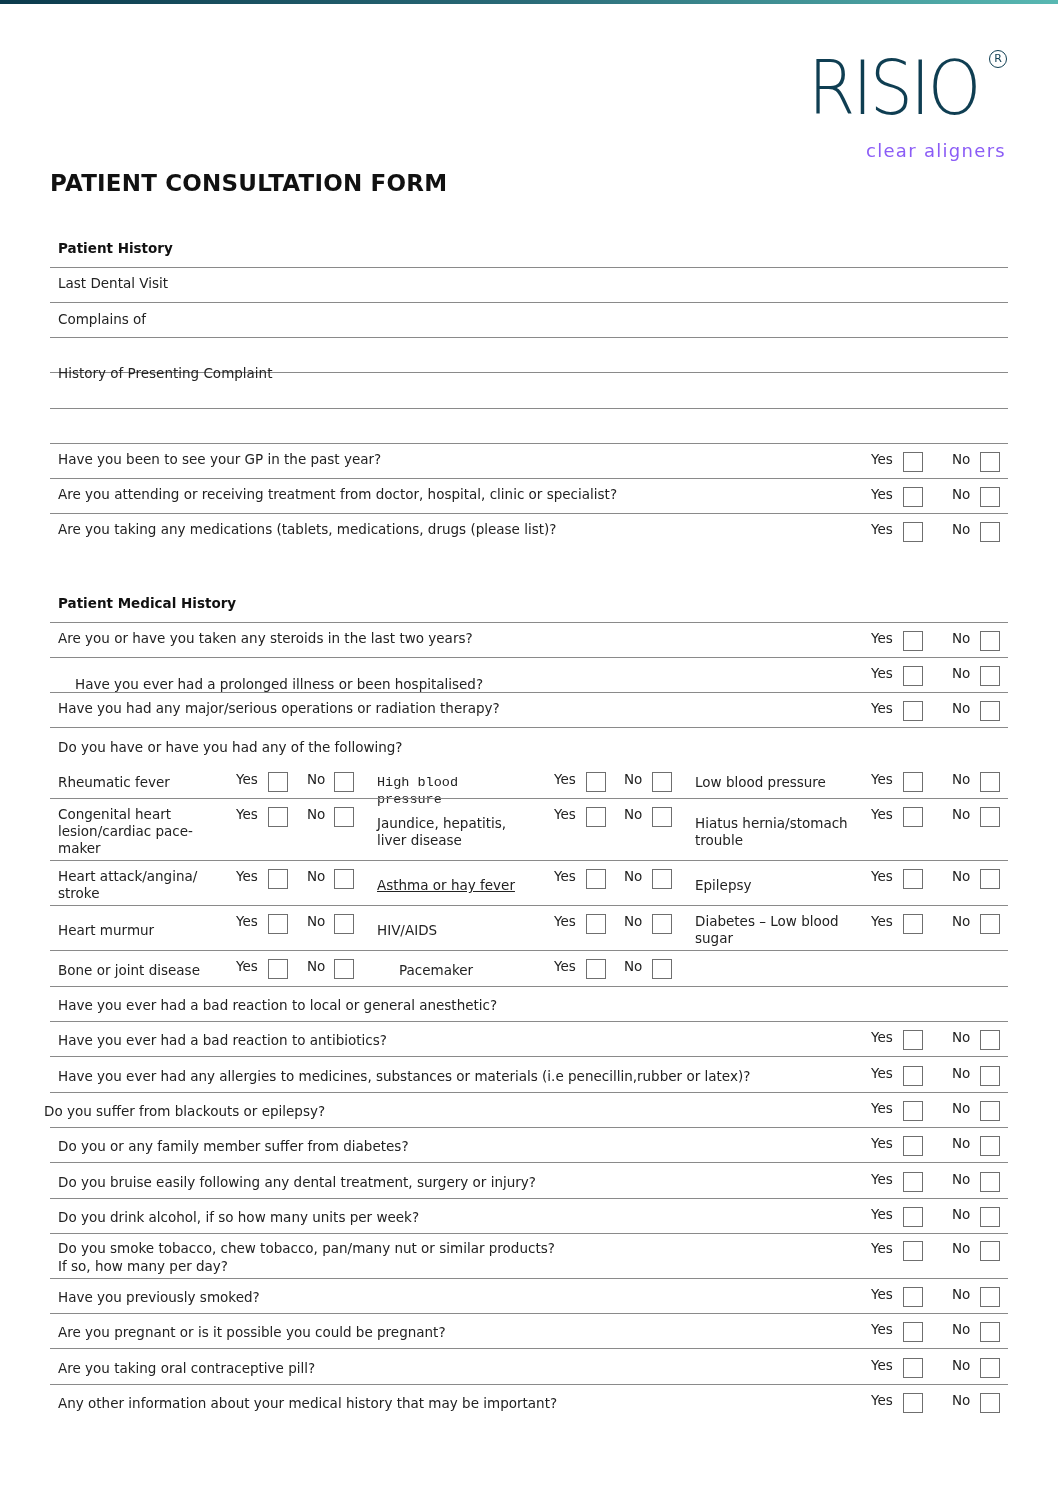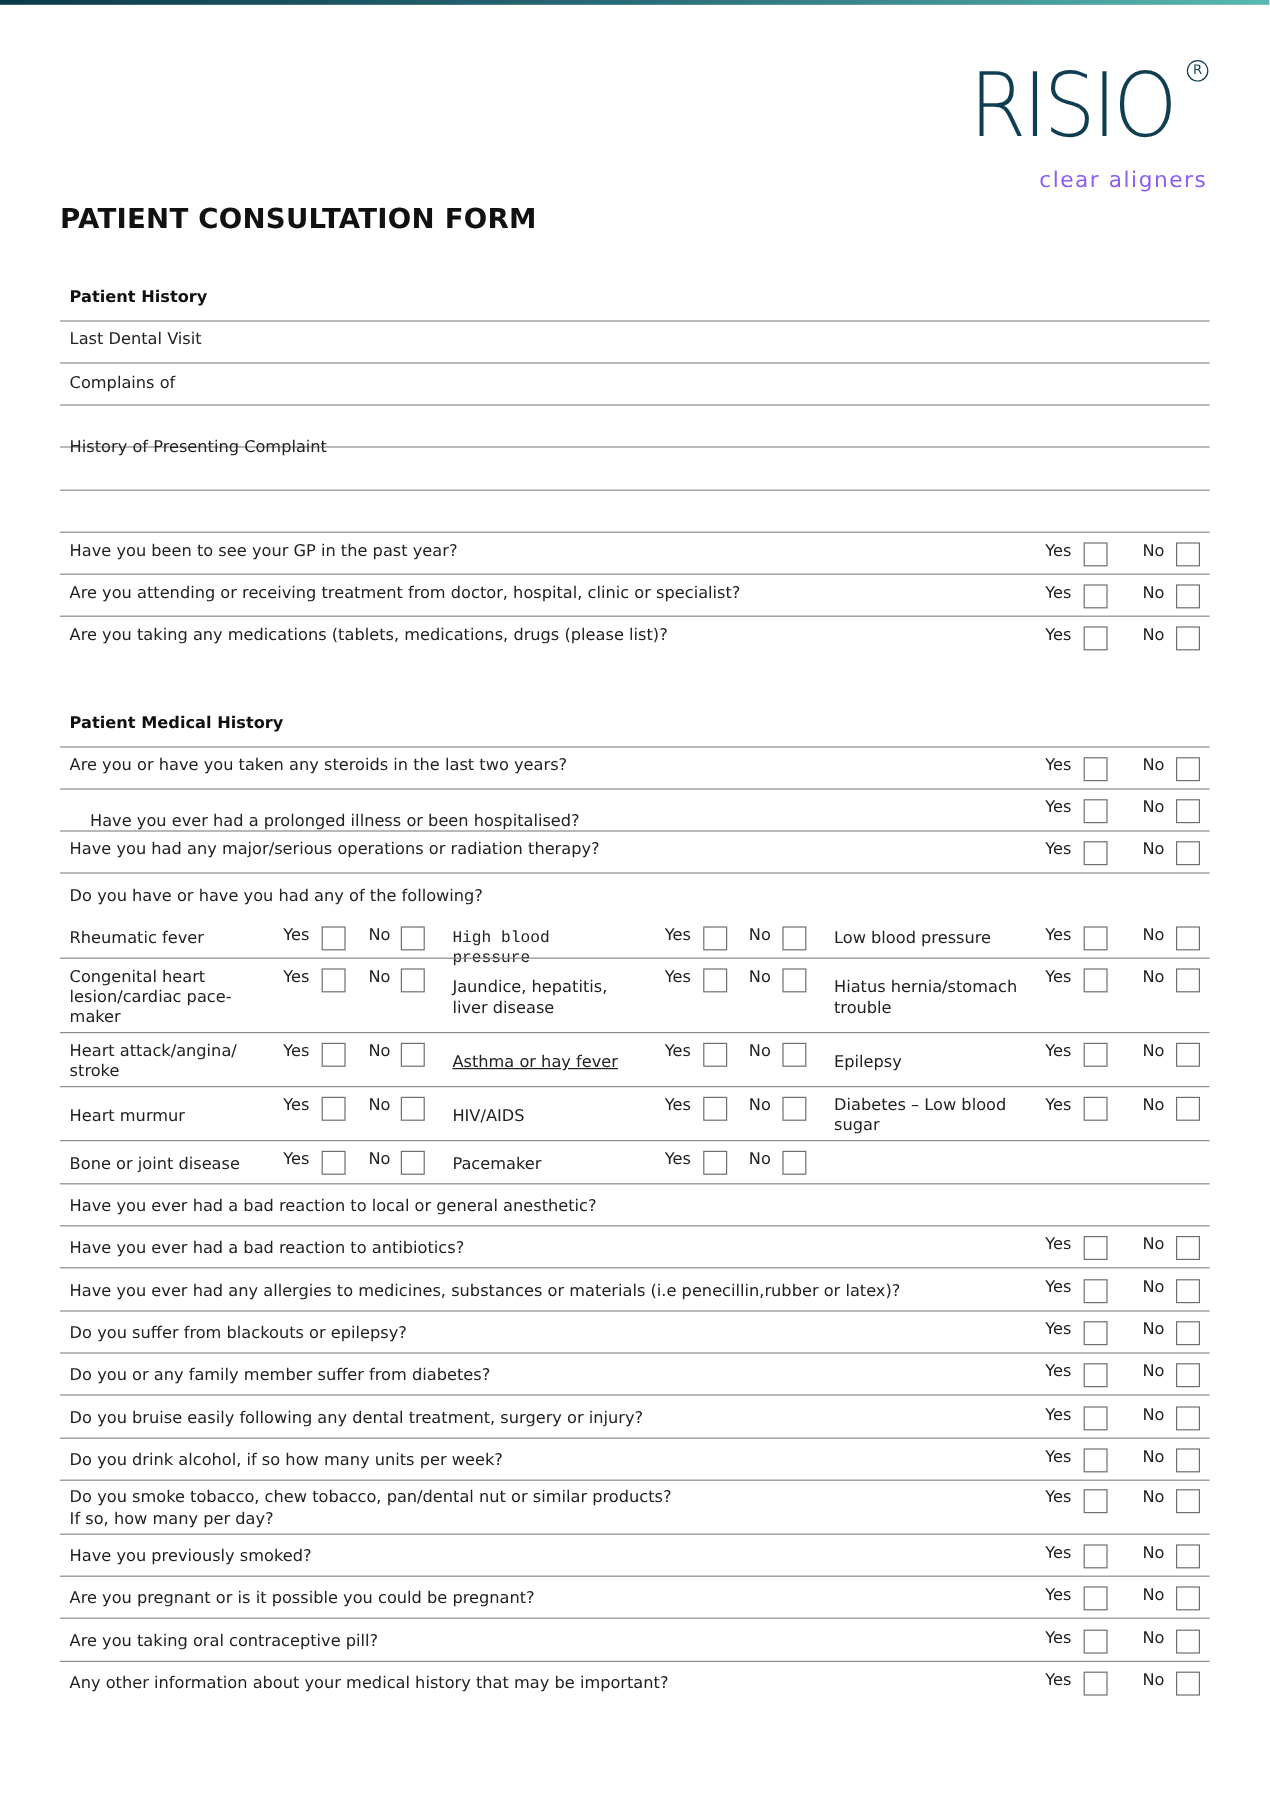--- a/index.html
+++ b/index.html
@@ -145,41 +145,41 @@
     <div class="yn" style="left:871px;top:913px">Yes</div>
     <div class="box" style="left:903px;top:914px"></div>
     <div class="yn" style="left:952px;top:913px">No</div>
     <div class="box" style="left:980px;top:914px"></div>
     <div class="line" style="top:950px"></div>
     <div class="label" style="left:58px;top:962px;width:150px;">Bone or joint disease</div>
     <div class="yn" style="left:236px;top:958px">Yes</div>
     <div class="box" style="left:268px;top:959px"></div>
     <div class="yn" style="left:307px;top:958px">No</div>
     <div class="box" style="left:334px;top:959px"></div>
-    <div class="label" style="left:377px;top:962px;width:150px;">Pacemaker</div>
+    <div class="label" style="left:399px;top:962px;width:150px;">Pacemaker</div>
     <div class="yn" style="left:554px;top:958px">Yes</div>
     <div class="box" style="left:586px;top:959px"></div>
     <div class="yn" style="left:624px;top:958px">No</div>
     <div class="box" style="left:652px;top:959px"></div>
     <div class="line" style="top:986px"></div>
     <div class="label" style="left:58px;top:997px;">Have you ever had a bad reaction to local or general anesthetic?</div>
     <div class="line" style="top:1021px"></div>
     <div class="label" style="left:58px;top:1032px;">Have you ever had a bad reaction to antibiotics?</div>
     <div class="yn" style="left:871px;top:1029px">Yes</div>
     <div class="box" style="left:903px;top:1030px"></div>
     <div class="yn" style="left:952px;top:1029px">No</div>
     <div class="box" style="left:980px;top:1030px"></div>
     <div class="line" style="top:1056px"></div>
     <div class="label" style="left:58px;top:1068px;">Have you ever had any allergies to medicines, substances or materials (i.e penecillin,rubber or latex)?</div>
     <div class="yn" style="left:871px;top:1065px">Yes</div>
     <div class="box" style="left:903px;top:1066px"></div>
     <div class="yn" style="left:952px;top:1065px">No</div>
     <div class="box" style="left:980px;top:1066px"></div>
     <div class="line" style="top:1092px"></div>
-    <div class="label" style="left:58px;top:1103px;">Do you suffer from blackouts or epilepsy?</div>
+    <div class="label" style="left:44px;top:1103px;">Do you suffer from blackouts or epilepsy?</div>
     <div class="yn" style="left:871px;top:1100px">Yes</div>
     <div class="box" style="left:903px;top:1101px"></div>
     <div class="yn" style="left:952px;top:1100px">No</div>
     <div class="box" style="left:980px;top:1101px"></div>
     <div class="line" style="top:1127px"></div>
     <div class="label" style="left:58px;top:1138px;">Do you or any family member suffer from diabetes?</div>
     <div class="yn" style="left:871px;top:1135px">Yes</div>
     <div class="box" style="left:903px;top:1136px"></div>
     <div class="yn" style="left:952px;top:1135px">No</div>
     <div class="box" style="left:980px;top:1136px"></div>
@@ -189,21 +189,21 @@
     <div class="box" style="left:903px;top:1172px"></div>
     <div class="yn" style="left:952px;top:1171px">No</div>
     <div class="box" style="left:980px;top:1172px"></div>
     <div class="line" style="top:1198px"></div>
     <div class="label" style="left:58px;top:1209px;">Do you drink alcohol, if so how many units per week?</div>
     <div class="yn" style="left:871px;top:1206px">Yes</div>
     <div class="box" style="left:903px;top:1207px"></div>
     <div class="yn" style="left:952px;top:1206px">No</div>
     <div class="box" style="left:980px;top:1207px"></div>
     <div class="line" style="top:1233px"></div>
-    <div class="label" style="left:58px;top:1240px;">Do you smoke tobacco, chew tobacco, pan/dental nut or similar products?</div>
+    <div class="label" style="left:58px;top:1240px;">Do you smoke tobacco, chew tobacco, pan/many nut or similar products?</div>
     <div class="yn" style="left:871px;top:1240px">Yes</div>
     <div class="box" style="left:903px;top:1241px"></div>
     <div class="yn" style="left:952px;top:1240px">No</div>
     <div class="box" style="left:980px;top:1241px"></div>
     <div class="label" style="left:58px;top:1258px;">If so, how many per day?</div>
     <div class="line" style="top:1278px"></div>
     <div class="label" style="left:58px;top:1289px;">Have you previously smoked?</div>
     <div class="yn" style="left:871px;top:1286px">Yes</div>
     <div class="box" style="left:903px;top:1287px"></div>
     <div class="yn" style="left:952px;top:1286px">No</div>

